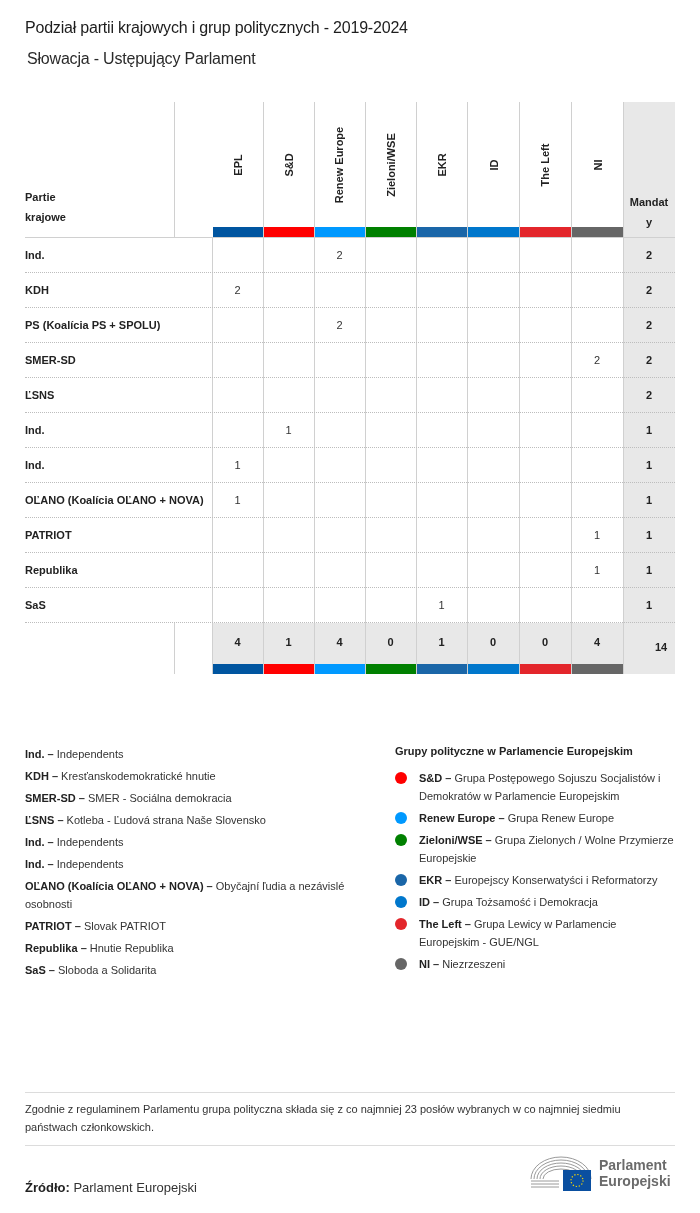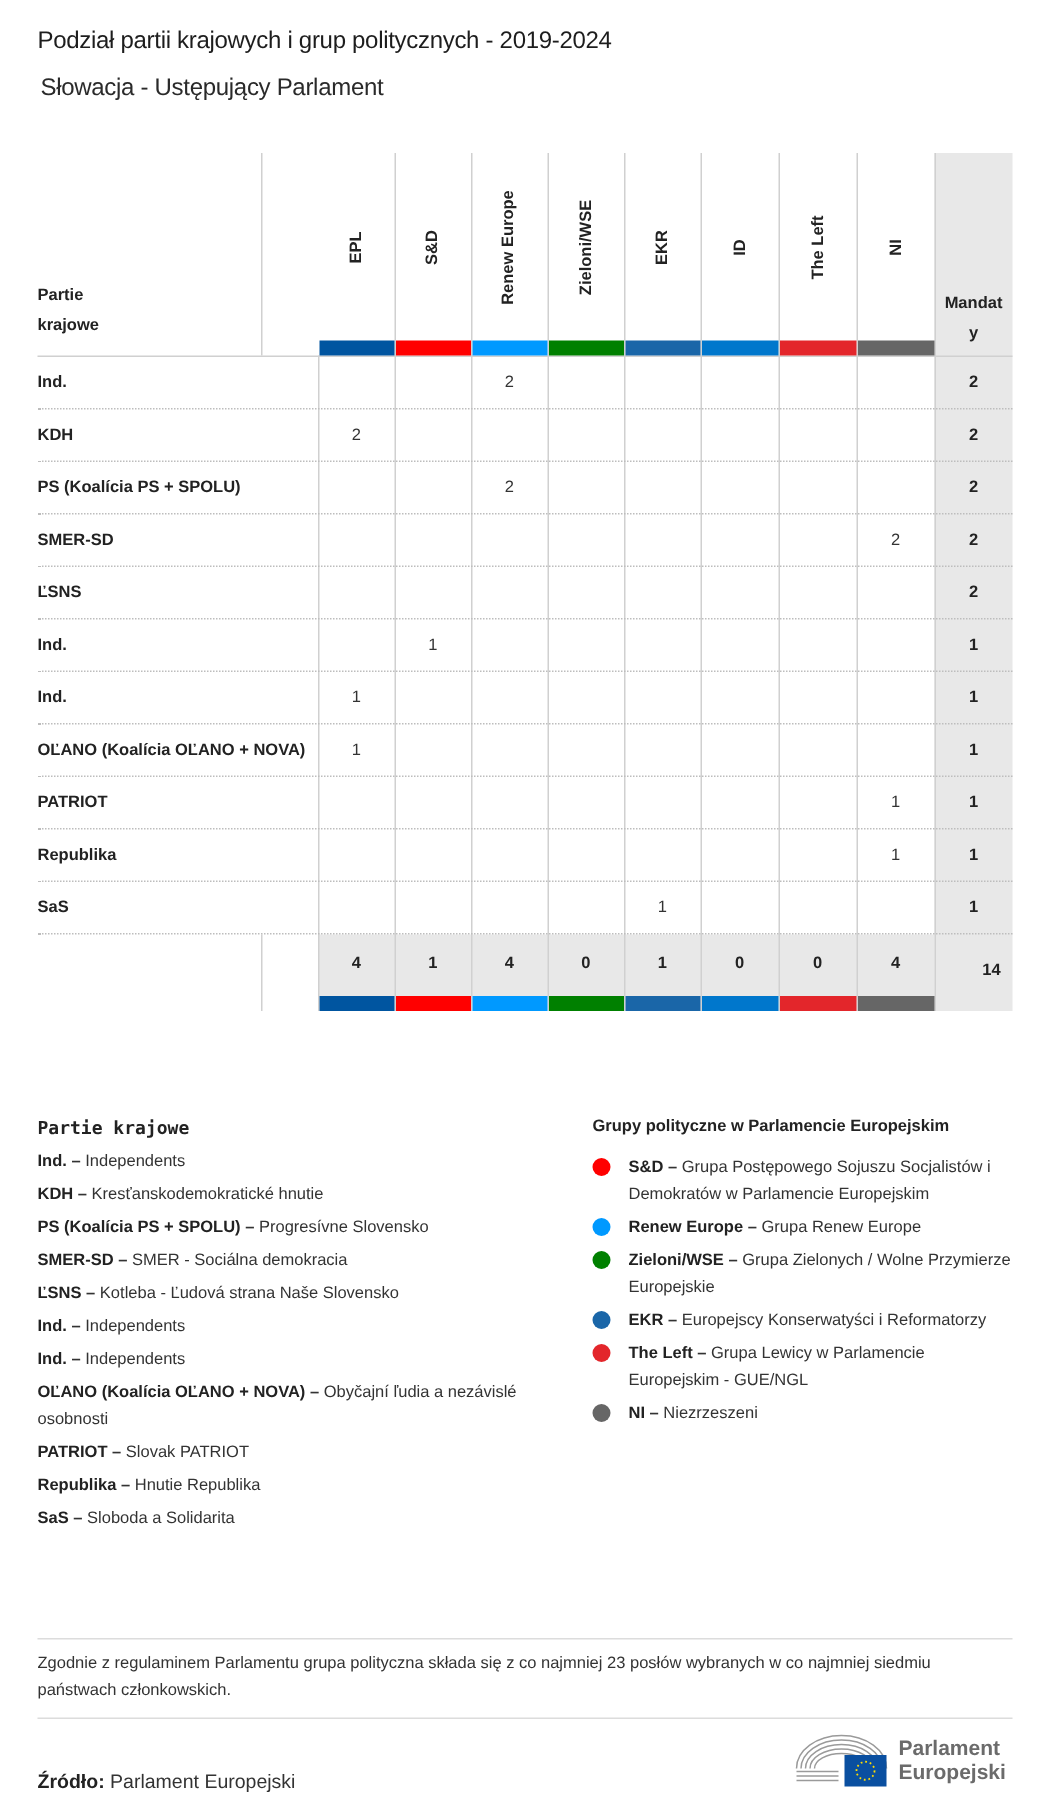--- a/index.html
+++ b/index.html
@@ -246,43 +246,42 @@
     <div class="tot-cell" style="left: 289px; width: 51px;">4</div>
     <div class="tot-cell" style="left: 340px; width: 51px;">0</div>
     <div class="tot-cell" style="left: 391px; width: 51px;">1</div>
     <div class="tot-cell" style="left: 442px; width: 52px;">0</div>
     <div class="tot-cell" style="left: 494px; width: 52px;">0</div>
     <div class="tot-cell" style="left: 546px; width: 52px;">4</div>
     <div class="tot-cell" style="left: 598px; width: 76px; top: 521px; height: 51px; line-height: 48px;">14</div>
   </div>
 
 <div class="legend-left">
-  <h3>Partie krajowe</h3>
   <div id="party-legend">
       <div class="item"><b>Ind.</b><span class="sepdash" style="font-weight: bold;"> – </span><span>Independents</span></div>
       <div class="item"><b>KDH</b><span class="sepdash" style="font-weight: bold;"> – </span><span>Kresťanskodemokratické hnutie</span></div>
-      <div class="item"><b>PS (Koalícia PS + SPOLU)</b><span class="sepdash" style="font-weight: bold;"> – </span><span>Progresívne Slovensko</span></div>
       <div class="item"><b>SMER-SD</b><span class="sepdash" style="font-weight: bold;"> – </span><span>SMER - Sociálna demokracia</span></div>
       <div class="item"><b>ĽSNS</b><span class="sepdash" style="font-weight: bold;"> – </span><span>Kotleba - Ľudová strana Naše Slovensko</span></div>
       <div class="item"><b>Ind.</b><span class="sepdash" style="font-weight: bold;"> – </span><span>Independents</span></div>
       <div class="item"><b>Ind.</b><span class="sepdash" style="font-weight: bold;"> – </span><span>Independents</span></div>
       <div class="item"><b>OĽANO (Koalícia OĽANO + NOVA)</b><span class="sepdash" style="font-weight: bold;"> – </span><span>Obyčajní ľudia a nezávislé osobnosti</span></div>
       <div class="item"><b>PATRIOT</b><span class="sepdash" style="font-weight: bold;"> – </span><span>Slovak PATRIOT</span></div>
       <div class="item"><b>Republika</b><span class="sepdash" style="font-weight: bold;"> – </span><span>Hnutie Republika</span></div>
       <div class="item"><b>SaS</b><span class="sepdash" style="font-weight: bold;"> – </span><span>Sloboda a Solidarita</span></div>
     </div>
 </div>
 
 <div class="legend-right">
   <h3>Grupy polityczne w Parlamencie Europejskim</h3>
   <div id="group-legend">
       <div class="gitem"><span class="dot" style="background: rgb(255, 0, 0);"></span><b>S&amp;D</b><span class="sepdash" style="font-weight: bold;"> – </span><span>Grupa Postępowego Sojuszu Socjalistów i Demokratów w Parlamencie Europejskim</span></div>
       <div class="gitem"><span class="dot" style="background: rgb(0, 153, 255);"></span><b>Renew Europe</b><span class="sepdash" style="font-weight: bold;"> – </span><span>Grupa Renew Europe</span></div>
       <div class="gitem"><span class="dot" style="background: rgb(0, 128, 0);"></span><b>Zieloni/WSE</b><span class="sepdash" style="font-weight: bold;"> – </span><span>Grupa Zielonych / Wolne Przymierze Europejskie</span></div>
       <div class="gitem"><span class="dot" style="background: rgb(26, 102, 168);"></span><b>EKR</b><span class="sepdash" style="font-weight: bold;"> – </span><span>Europejscy Konserwatyści i Reformatorzy</span></div>
+      <div class="gitem"><span class="dot" style="background: rgb(0, 119, 204);"></span><b>ID</b><span class="sepdash" style="font-weight: bold;"> – </span><span>Grupa Tożsamość i Demokracja</span></div>
       <div class="gitem"><span class="dot" style="background: rgb(227, 38, 43);"></span><b>The Left</b><span class="sepdash" style="font-weight: bold;"> – </span><span>Grupa Lewicy w Parlamencie Europejskim - GUE/NGL</span></div>
       <div class="gitem"><span class="dot" style="background: rgb(102, 102, 102);"></span><b>NI</b><span class="sepdash" style="font-weight: bold;"> – </span><span>Niezrzeszeni</span></div>
     </div>
 </div>
 
 <div class="sep" style="top:1092px;"></div>
 <div class="note">Zgodnie z regulaminem Parlamentu grupa polityczna składa się z co najmniej 23 posłów wybranych w co najmniej siedmiu państwach członkowskich.</div>
 <div class="sep" style="top:1145px;"></div>
 
 <div class="source">

